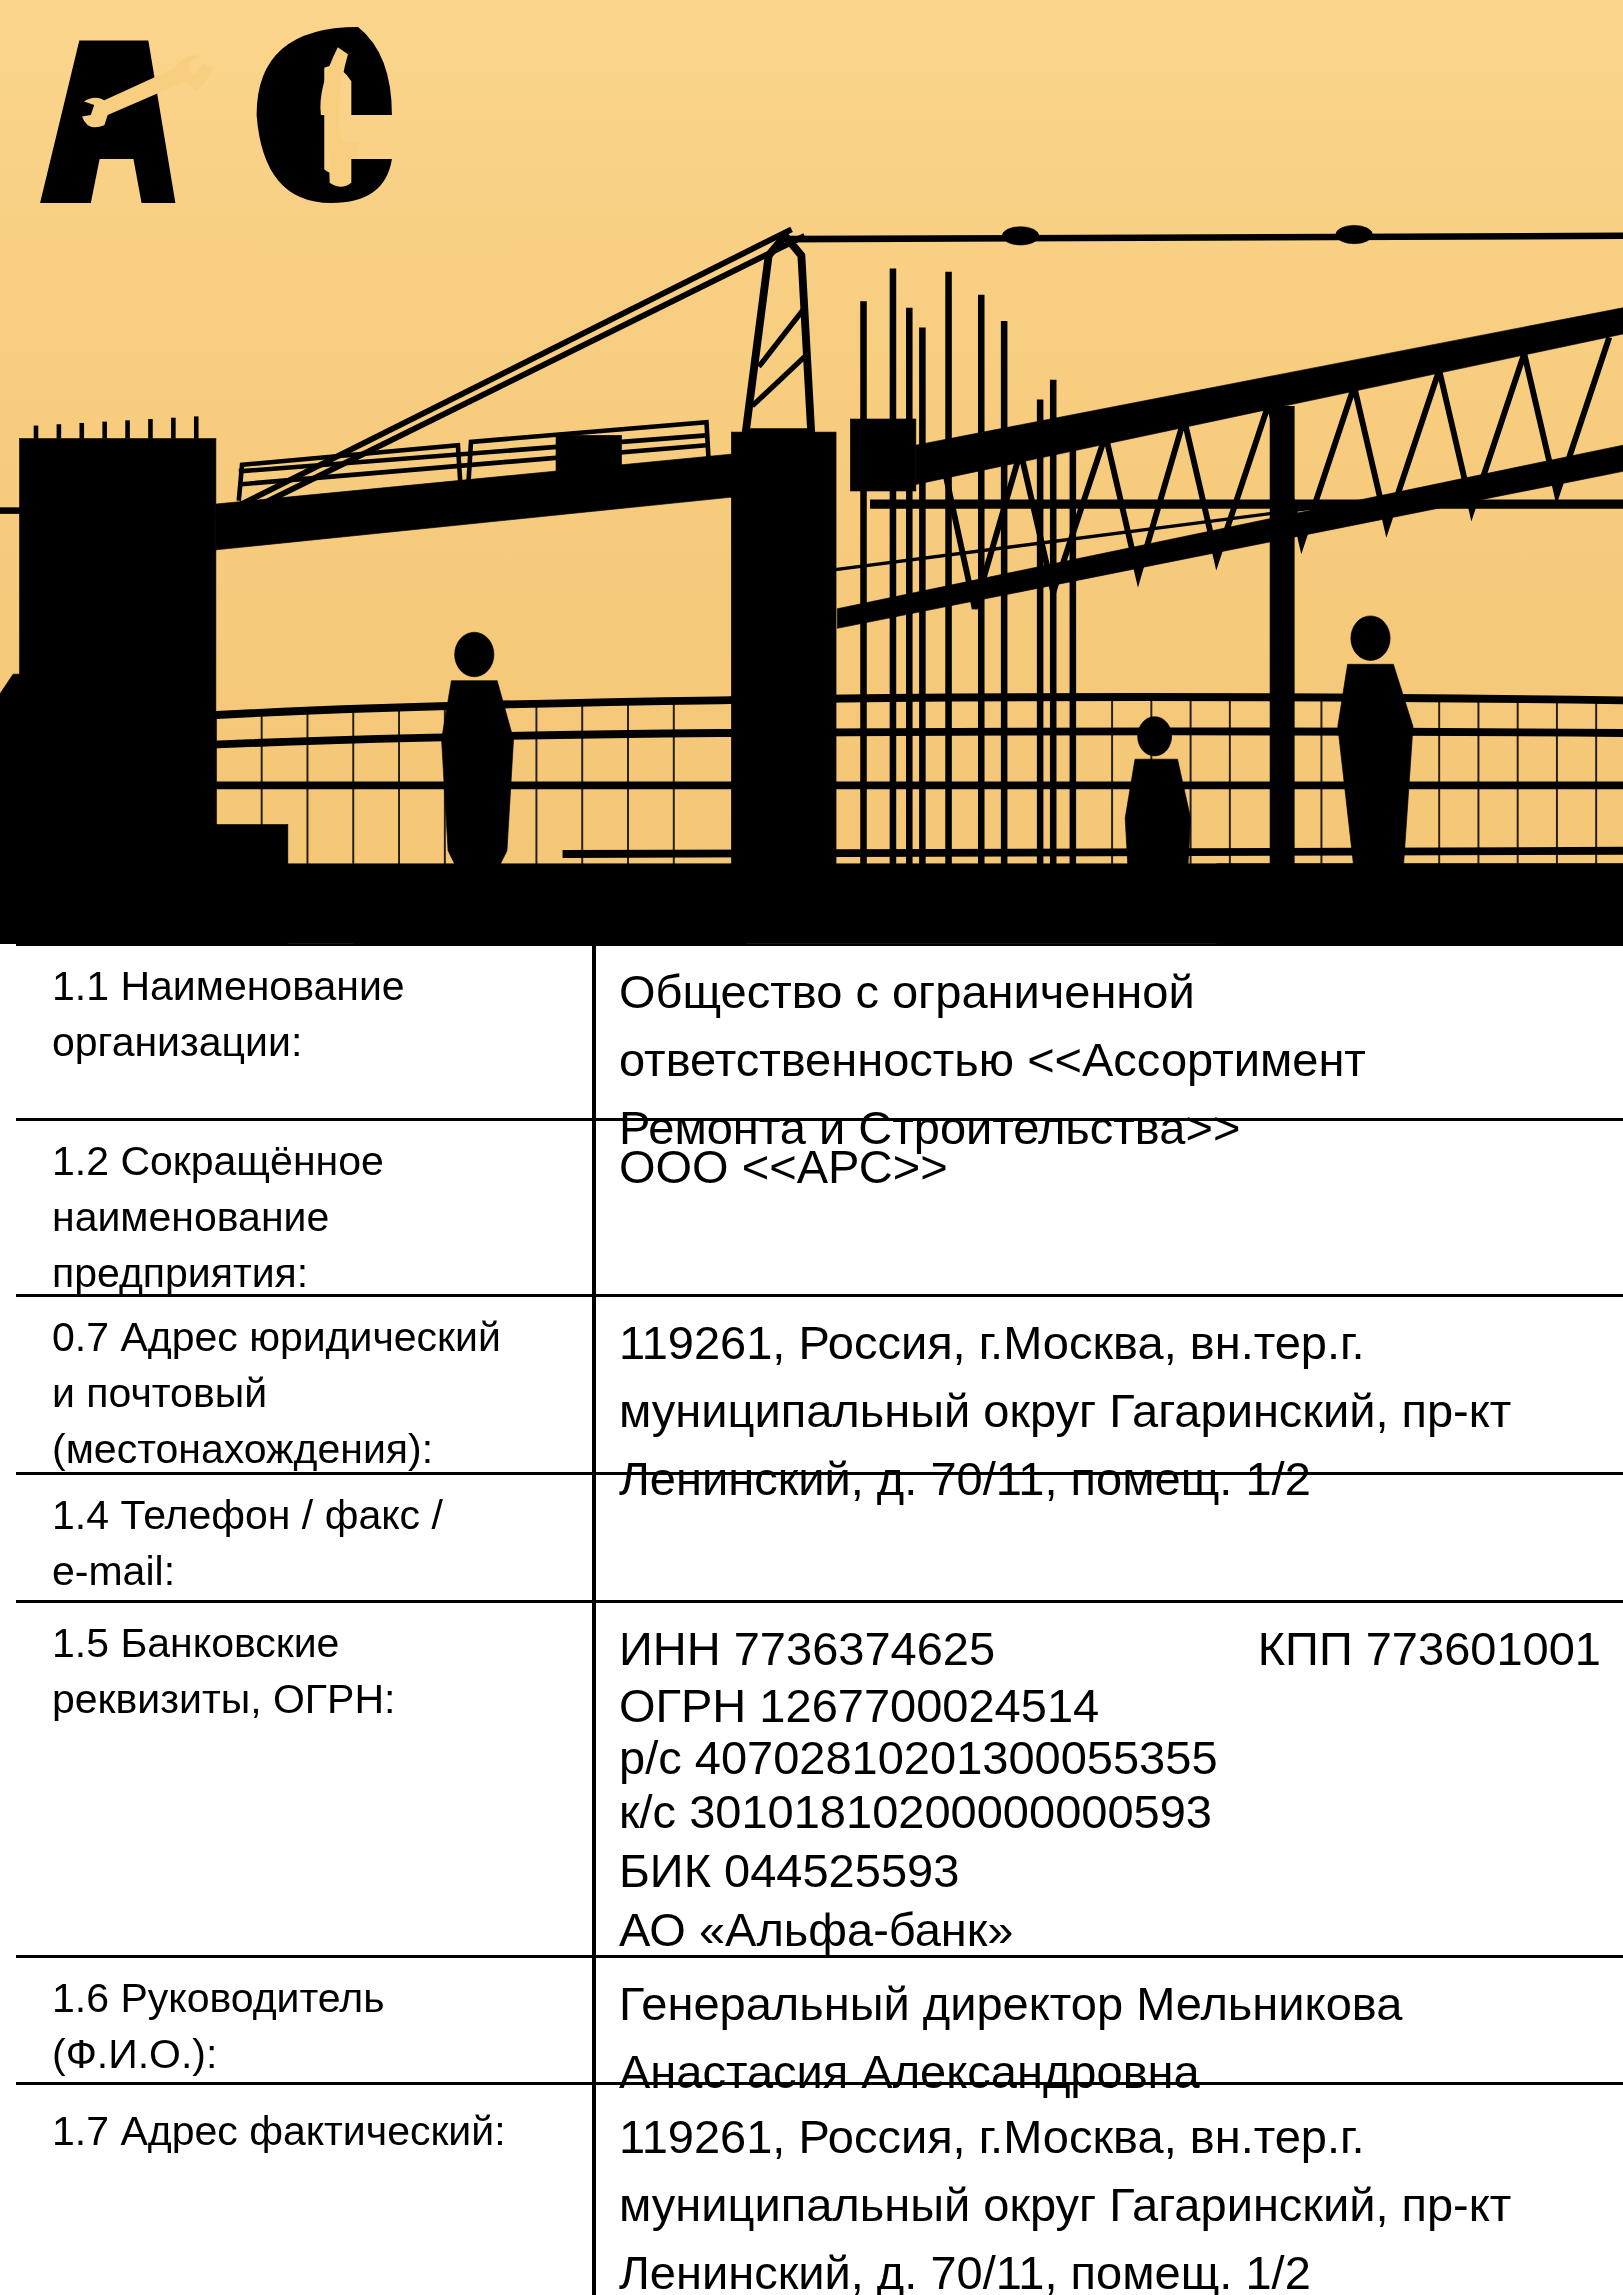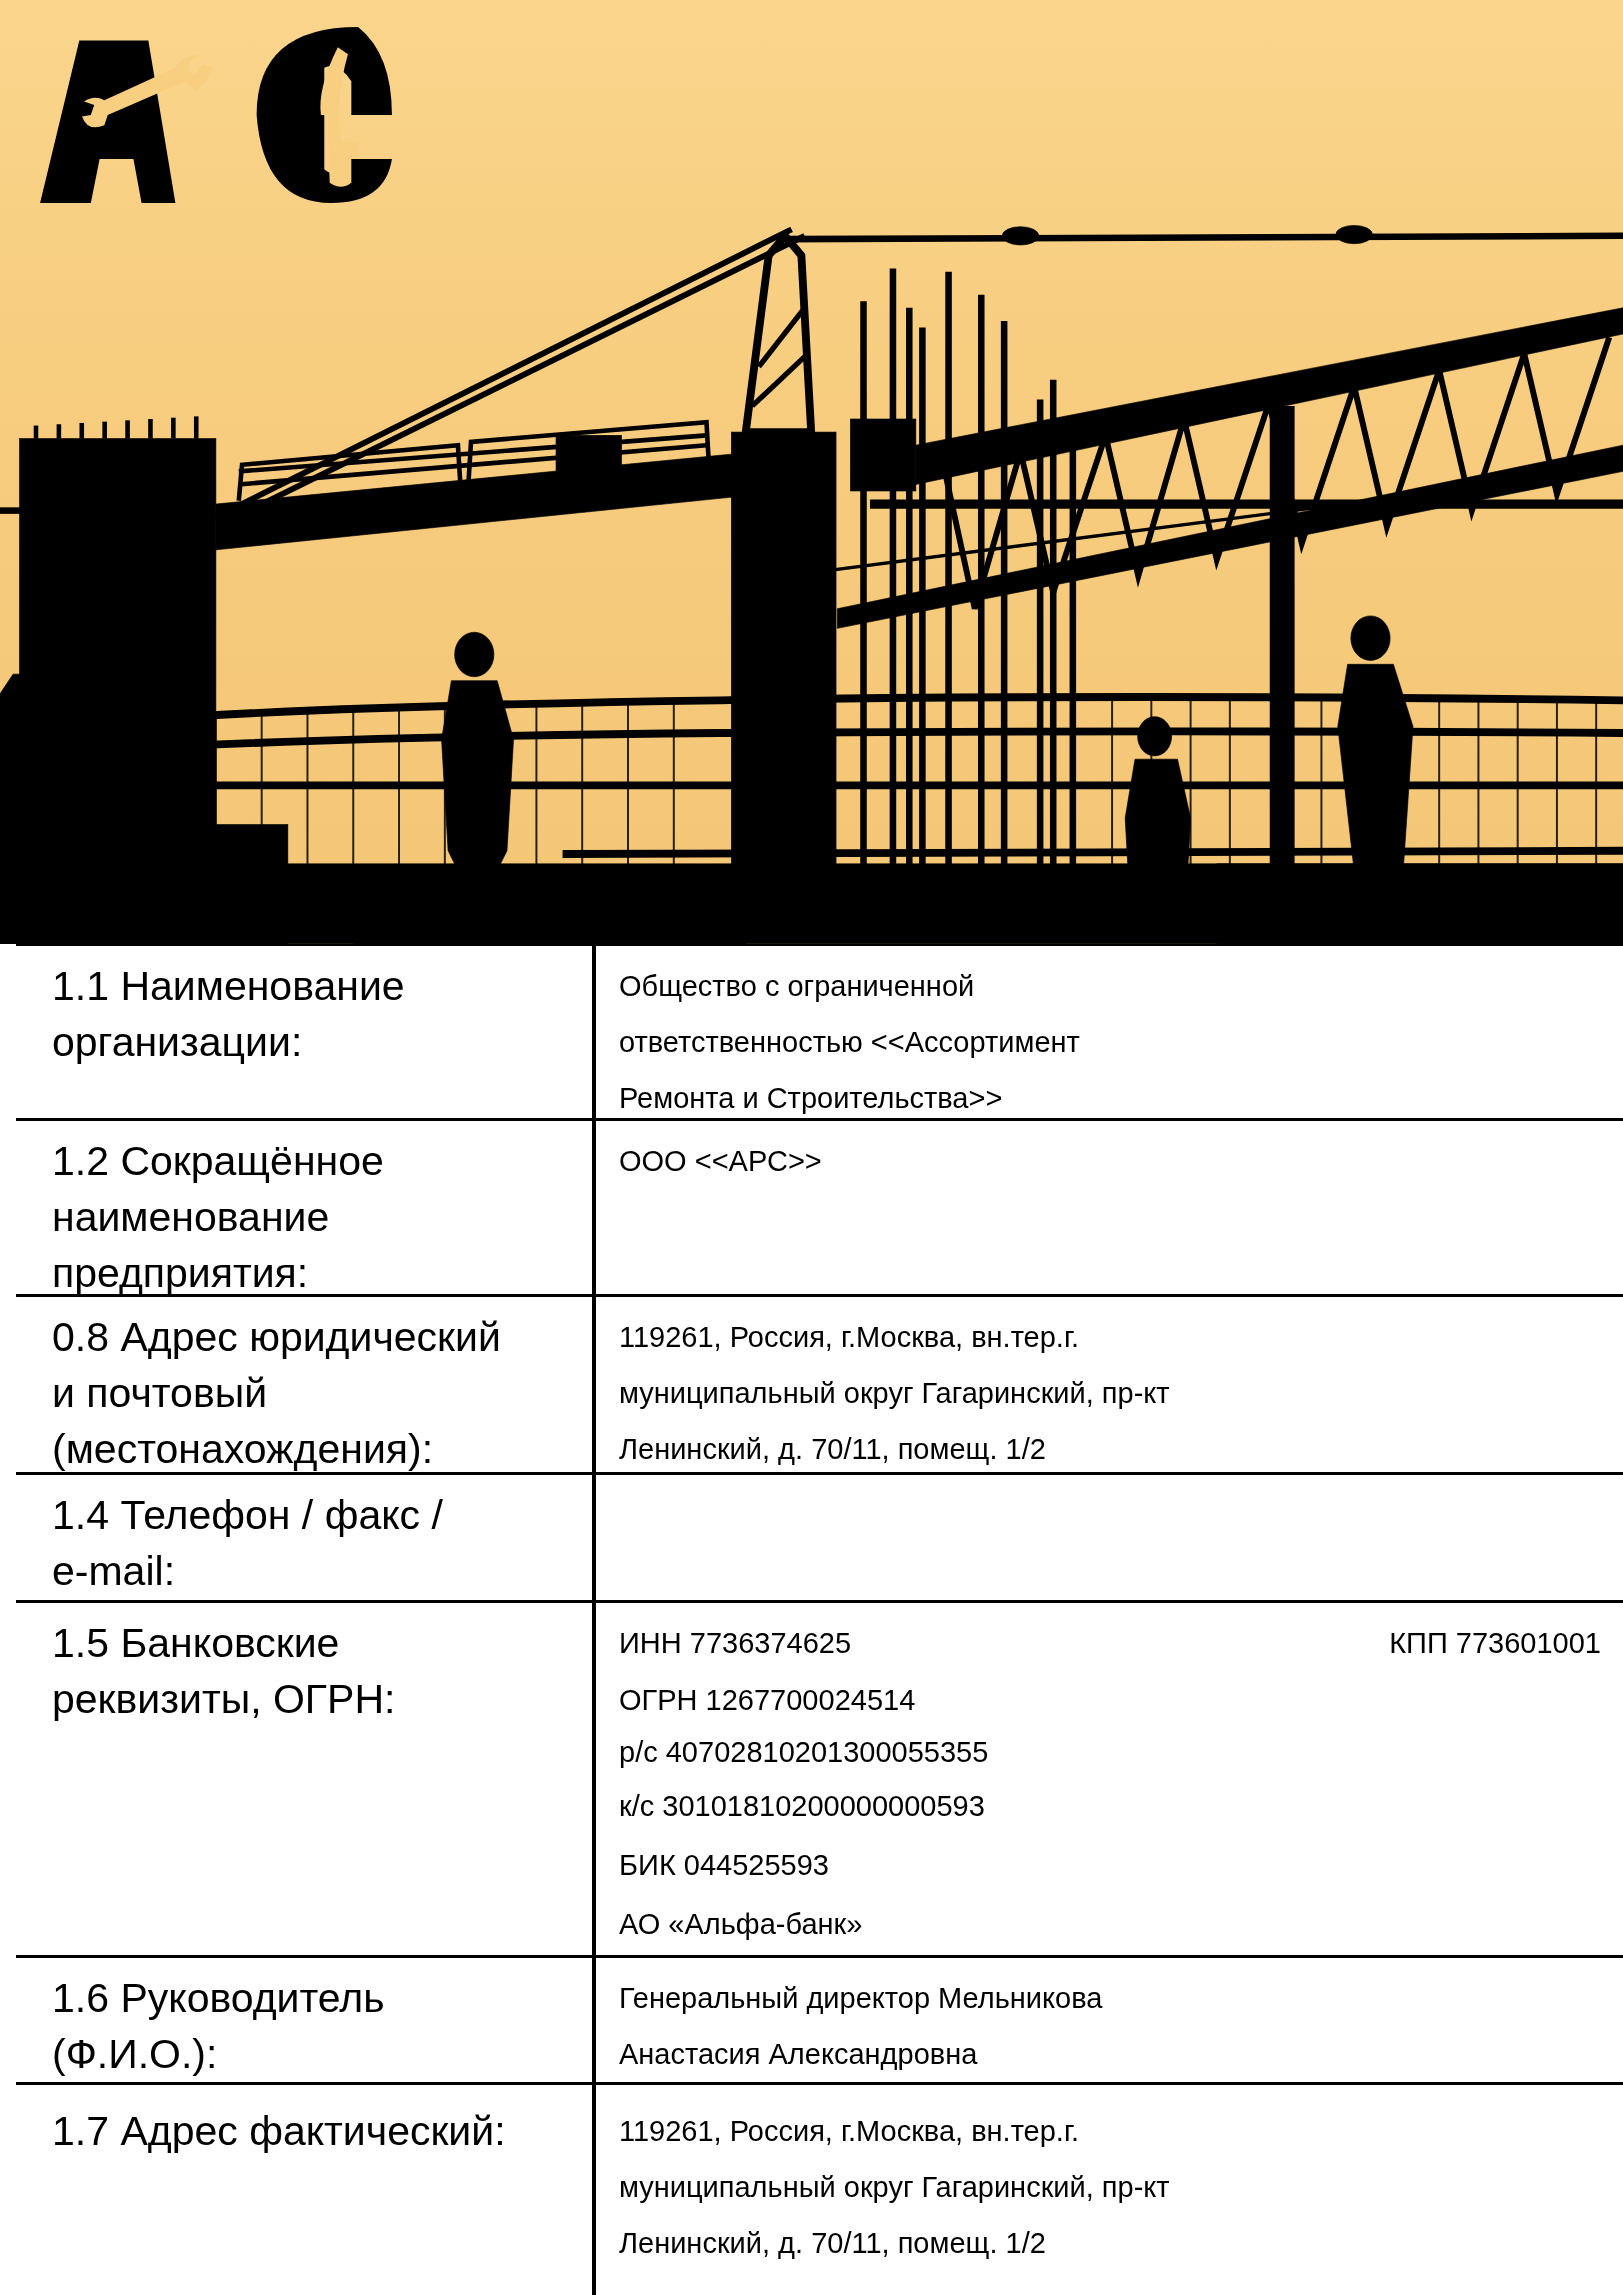--- a/index.html
+++ b/index.html
@@ -4,21 +4,21 @@
 <style>
   html, body { margin:0; padding:0; background:#ffffff; }
   body { width:1623px; height:2295px; position:relative; overflow:hidden; font-family:"Liberation Sans", "DejaVu Sans", sans-serif; color:#000; }
   .hero { position:absolute; left:0; top:0; width:1623px; height:944px; overflow:hidden; background:linear-gradient(180deg,#FAD58C 0%,#F7CC7E 45%,#F4C676 100%); }
   .hero svg { position:absolute; left:0; top:0; }
   .logo { position:absolute; left:36px; top:36px; width:432px; height:203px; }
   .table { position:absolute; left:0; top:944px; width:1623px; height:1352px; }
   .row { position:absolute; left:16px; width:1623px; border-top:3.3px solid #000; box-sizing:border-box; }
   .row.first { border-top:2.6px solid #000; }
   .cell-label { position:absolute; left:36px; top:11.8px; width:543px; font-size:41px; line-height:56px; white-space:pre-line; }
-  .cell-value { position:absolute; left:603px; top:11.8px; width:1001px; font-size:29px; line-height:56px; white-space:pre-line; }
+  .cell-value { position:absolute; left:603px; top:11.8px; width:1001px; font-size:47px; line-height:68px; white-space:pre-line; }
   .divider { position:absolute; left:592px; top:944px; width:3.9px; height:1352px; background:#000; }
   .bank-line { display:block; height:57px; }
   .bank-split { display:flex; justify-content:space-between; width:982px; }
 </style>
 </head>
 <body>
 
 <div class="hero">
   <svg width="1623" height="944" viewBox="0 0 2481 1442">
     <g fill="#000" stroke="#000">
@@ -162,21 +162,21 @@
 </div>
 
 <div class="row" style="top:1118px;height:232px;">
   <div class="cell-label">1.2 Сокращённое
 наименование
 предприятия:</div>
   <div class="cell-value">ООО &lt;&lt;АРС&gt;&gt;</div>
 </div>
 
 <div class="row" style="top:1294px;height:178px;">
-  <div class="cell-label">0.8 Адрес юридический
+  <div class="cell-label">0.7 Адрес юридический
 и почтовый
 (местонахождения):</div>
   <div class="cell-value">119261, Россия, г.Москва, вн.тер.г.
 муниципальный округ Гагаринский, пр-кт
 Ленинский, д. 70/11, помещ. 1/2</div>
 </div>
 
 <div class="row" style="top:1472px;height:129px;">
   <div class="cell-label">1.4 Телефон / факс /
 e-mail:</div>

